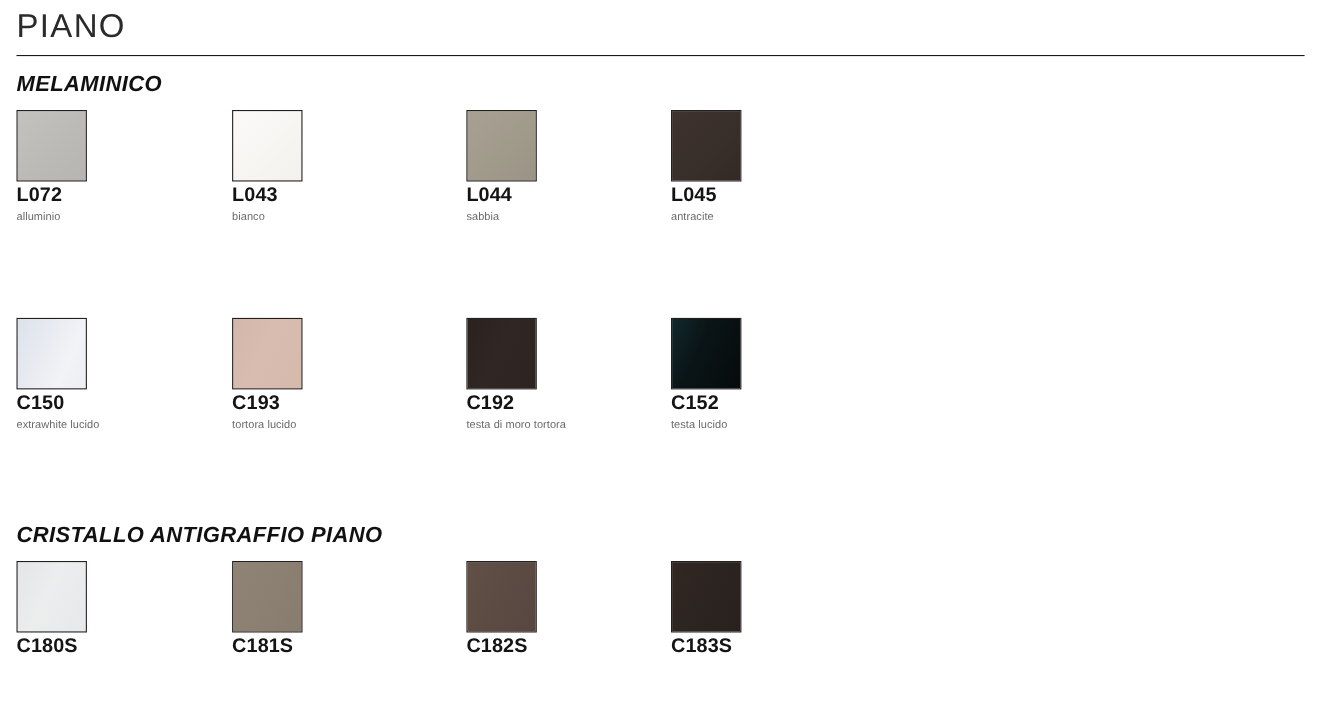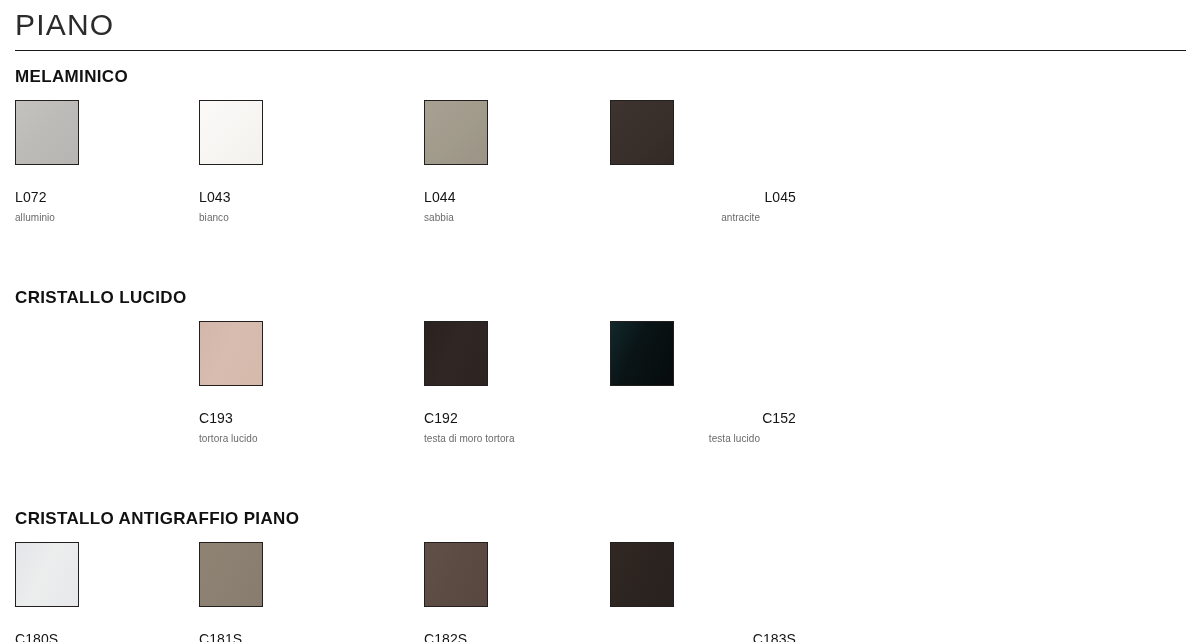--- a/index.html
+++ b/index.html
@@ -46,56 +46,57 @@
     position: absolute;
     left: 0;
     top: 68px;
     width: 1200px;
   }
   .section {
     position: relative;
     margin-bottom: 0;
   }
   .section-title {
-    font-size: 17px;
+    font-size: 20px;
     font-weight: bold;
     letter-spacing: 0.35px;
     color: #111111;
     padding-left: 15px;
     line-height: 18px;
     margin: 0 0 14px 0;
     white-space: nowrap;
+    font-style: italic;
   }
   .swatch-row {
     position: relative;
     padding-left: 15px;
     height: 164px;
   }
   .swatch-item {
     position: absolute;
     top: 0;
     width: 186px;
   }
   .swatch-item.col0 { left: 15px; }
-  .swatch-item.col1 { left: 199px; }
+  .swatch-item.col1 { left: 211px; }
   .swatch-item.col2 { left: 424px; }
-  .swatch-item.col3 { left: 610px; text-align: right; }
+  .swatch-item.col3 { left: 610px; }
 
   .swatch-chip {
     width: 62px;
     height: 63px;
     border: 1px solid #231f1e;
     box-sizing: content-box;
     display: block;
   }
   .swatch-code {
-    font-size: 14px;
-    font-weight: normal;
+    font-size: 18px;
+    font-weight: bold;
     color: #141414;
-    margin-top: 24px;
+    margin-top: 4px;
     line-height: 16px;
     letter-spacing: 0.1px;
   }
   .swatch-desc {
     font-size: 10px;
     font-weight: 400;
     color: #6a6a6a;
     margin-top: 4px;
     line-height: 17px;
     max-width: 150px;
@@ -134,22 +135,26 @@
             <div class="swatch-desc">sabbia</div>
           </div>
           <div class="swatch-item col3">
             <div class="swatch-chip" style="background: linear-gradient(135deg, rgb(62, 51, 46) 0%, rgb(56, 46, 42) 60%, rgb(51, 42, 38) 100%);"></div>
             <div class="swatch-code">L045</div>
             <div class="swatch-desc">antracite</div>
           </div>
         </div>
       </div>
       <div class="section" id="section-1">
-        <div class="section-title">CRISTALLO LUCIDO</div>
         <div class="swatch-row">
+          <div class="swatch-item col0">
+            <div class="swatch-chip" style="background: linear-gradient(115deg, rgb(221, 226, 235) 0%, rgb(231, 234, 240) 35%, rgb(242, 243, 246) 70%, rgb(236, 238, 242) 100%);"></div>
+            <div class="swatch-code">C150</div>
+            <div class="swatch-desc">extrawhite lucido</div>
+          </div>
           <div class="swatch-item col1">
             <div class="swatch-chip" style="background: linear-gradient(115deg, rgb(211, 183, 170) 0%, rgb(216, 188, 175) 45%, rgb(213, 185, 171) 100%);"></div>
             <div class="swatch-code">C193</div>
             <div class="swatch-desc">tortora lucido</div>
           </div>
           <div class="swatch-item col2">
             <div class="swatch-chip" style="background: linear-gradient(115deg, rgb(43, 34, 32) 0%, rgb(48, 39, 36) 45%, rgb(45, 36, 34) 100%);"></div>
             <div class="swatch-code">C192</div>
             <div class="swatch-desc">testa di moro tortora</div>
           </div>

